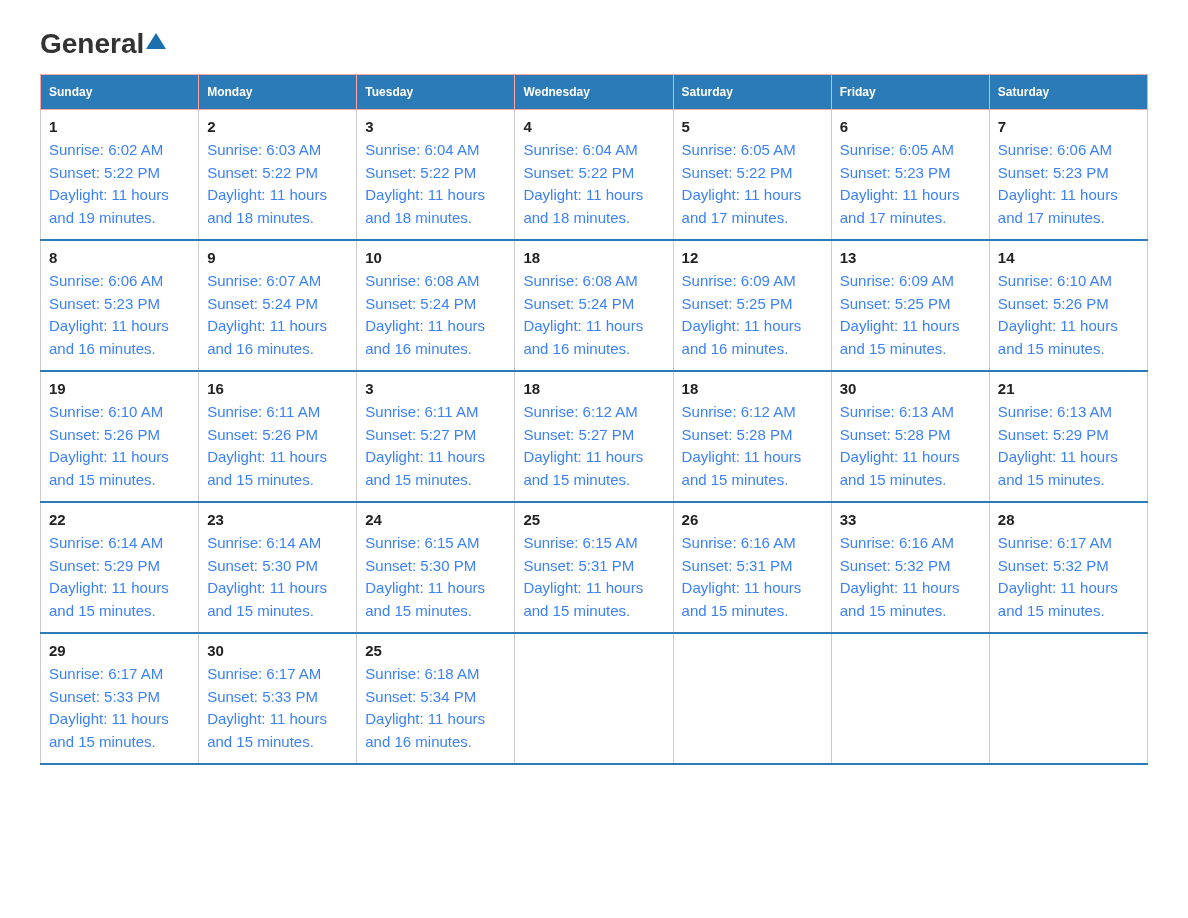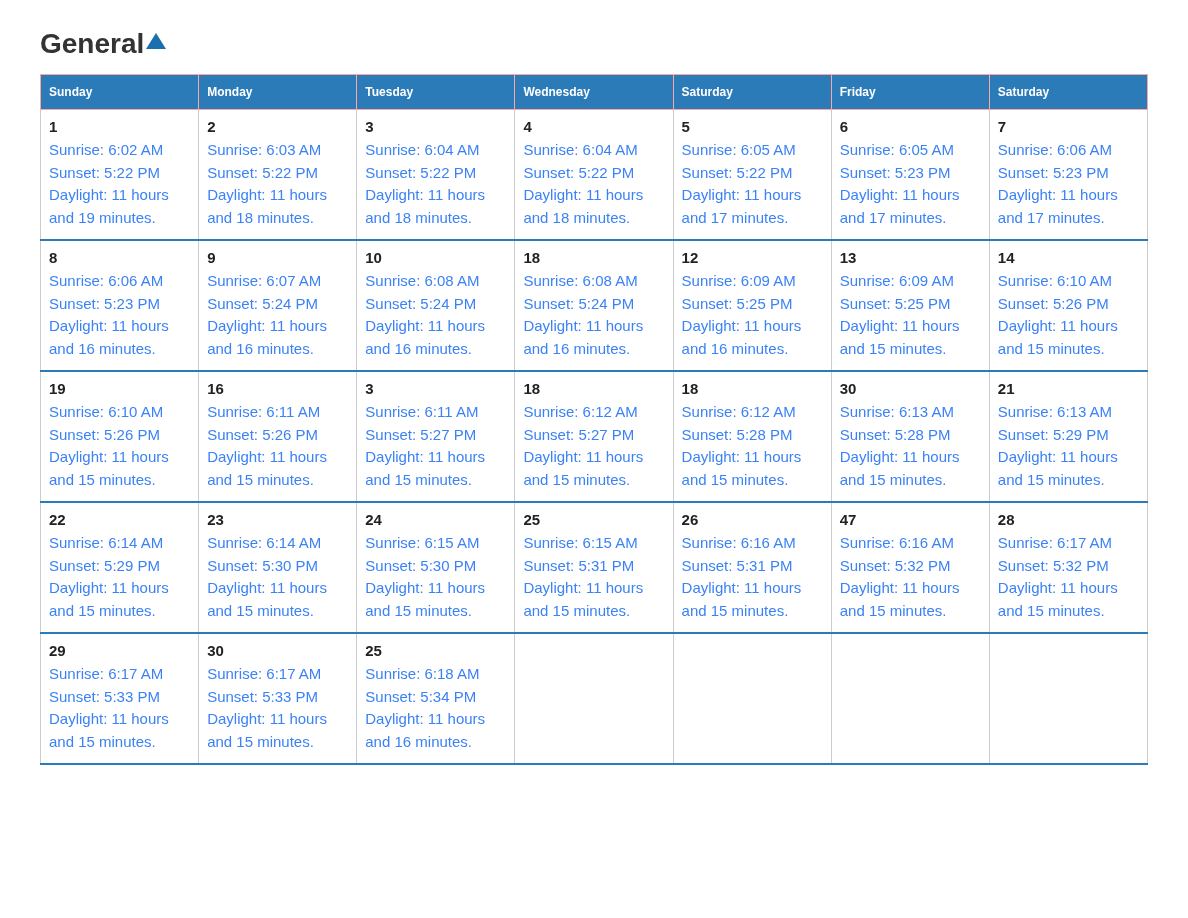--- a/index.html
+++ b/index.html
@@ -228,21 +228,21 @@
         </td>
         <td>
           <span class="day-number">25</span>
         <div class="day-info">Sunrise: 6:15 AM<br>Sunset: 5:31 PM<br>Daylight: 11 hours and 15 minutes.</div>
         </td>
         <td>
           <span class="day-number">26</span>
         <div class="day-info">Sunrise: 6:16 AM<br>Sunset: 5:31 PM<br>Daylight: 11 hours and 15 minutes.</div>
         </td>
         <td>
-          <span class="day-number">47</span>
+          <span class="day-number">33</span>
         <div class="day-info">Sunrise: 6:16 AM<br>Sunset: 5:32 PM<br>Daylight: 11 hours and 15 minutes.</div>
         </td>
         <td>
           <span class="day-number">28</span>
         <div class="day-info">Sunrise: 6:17 AM<br>Sunset: 5:32 PM<br>Daylight: 11 hours and 15 minutes.</div>
         </td>
       </tr>
       <tr>
         <td>
           <span class="day-number">29</span>

